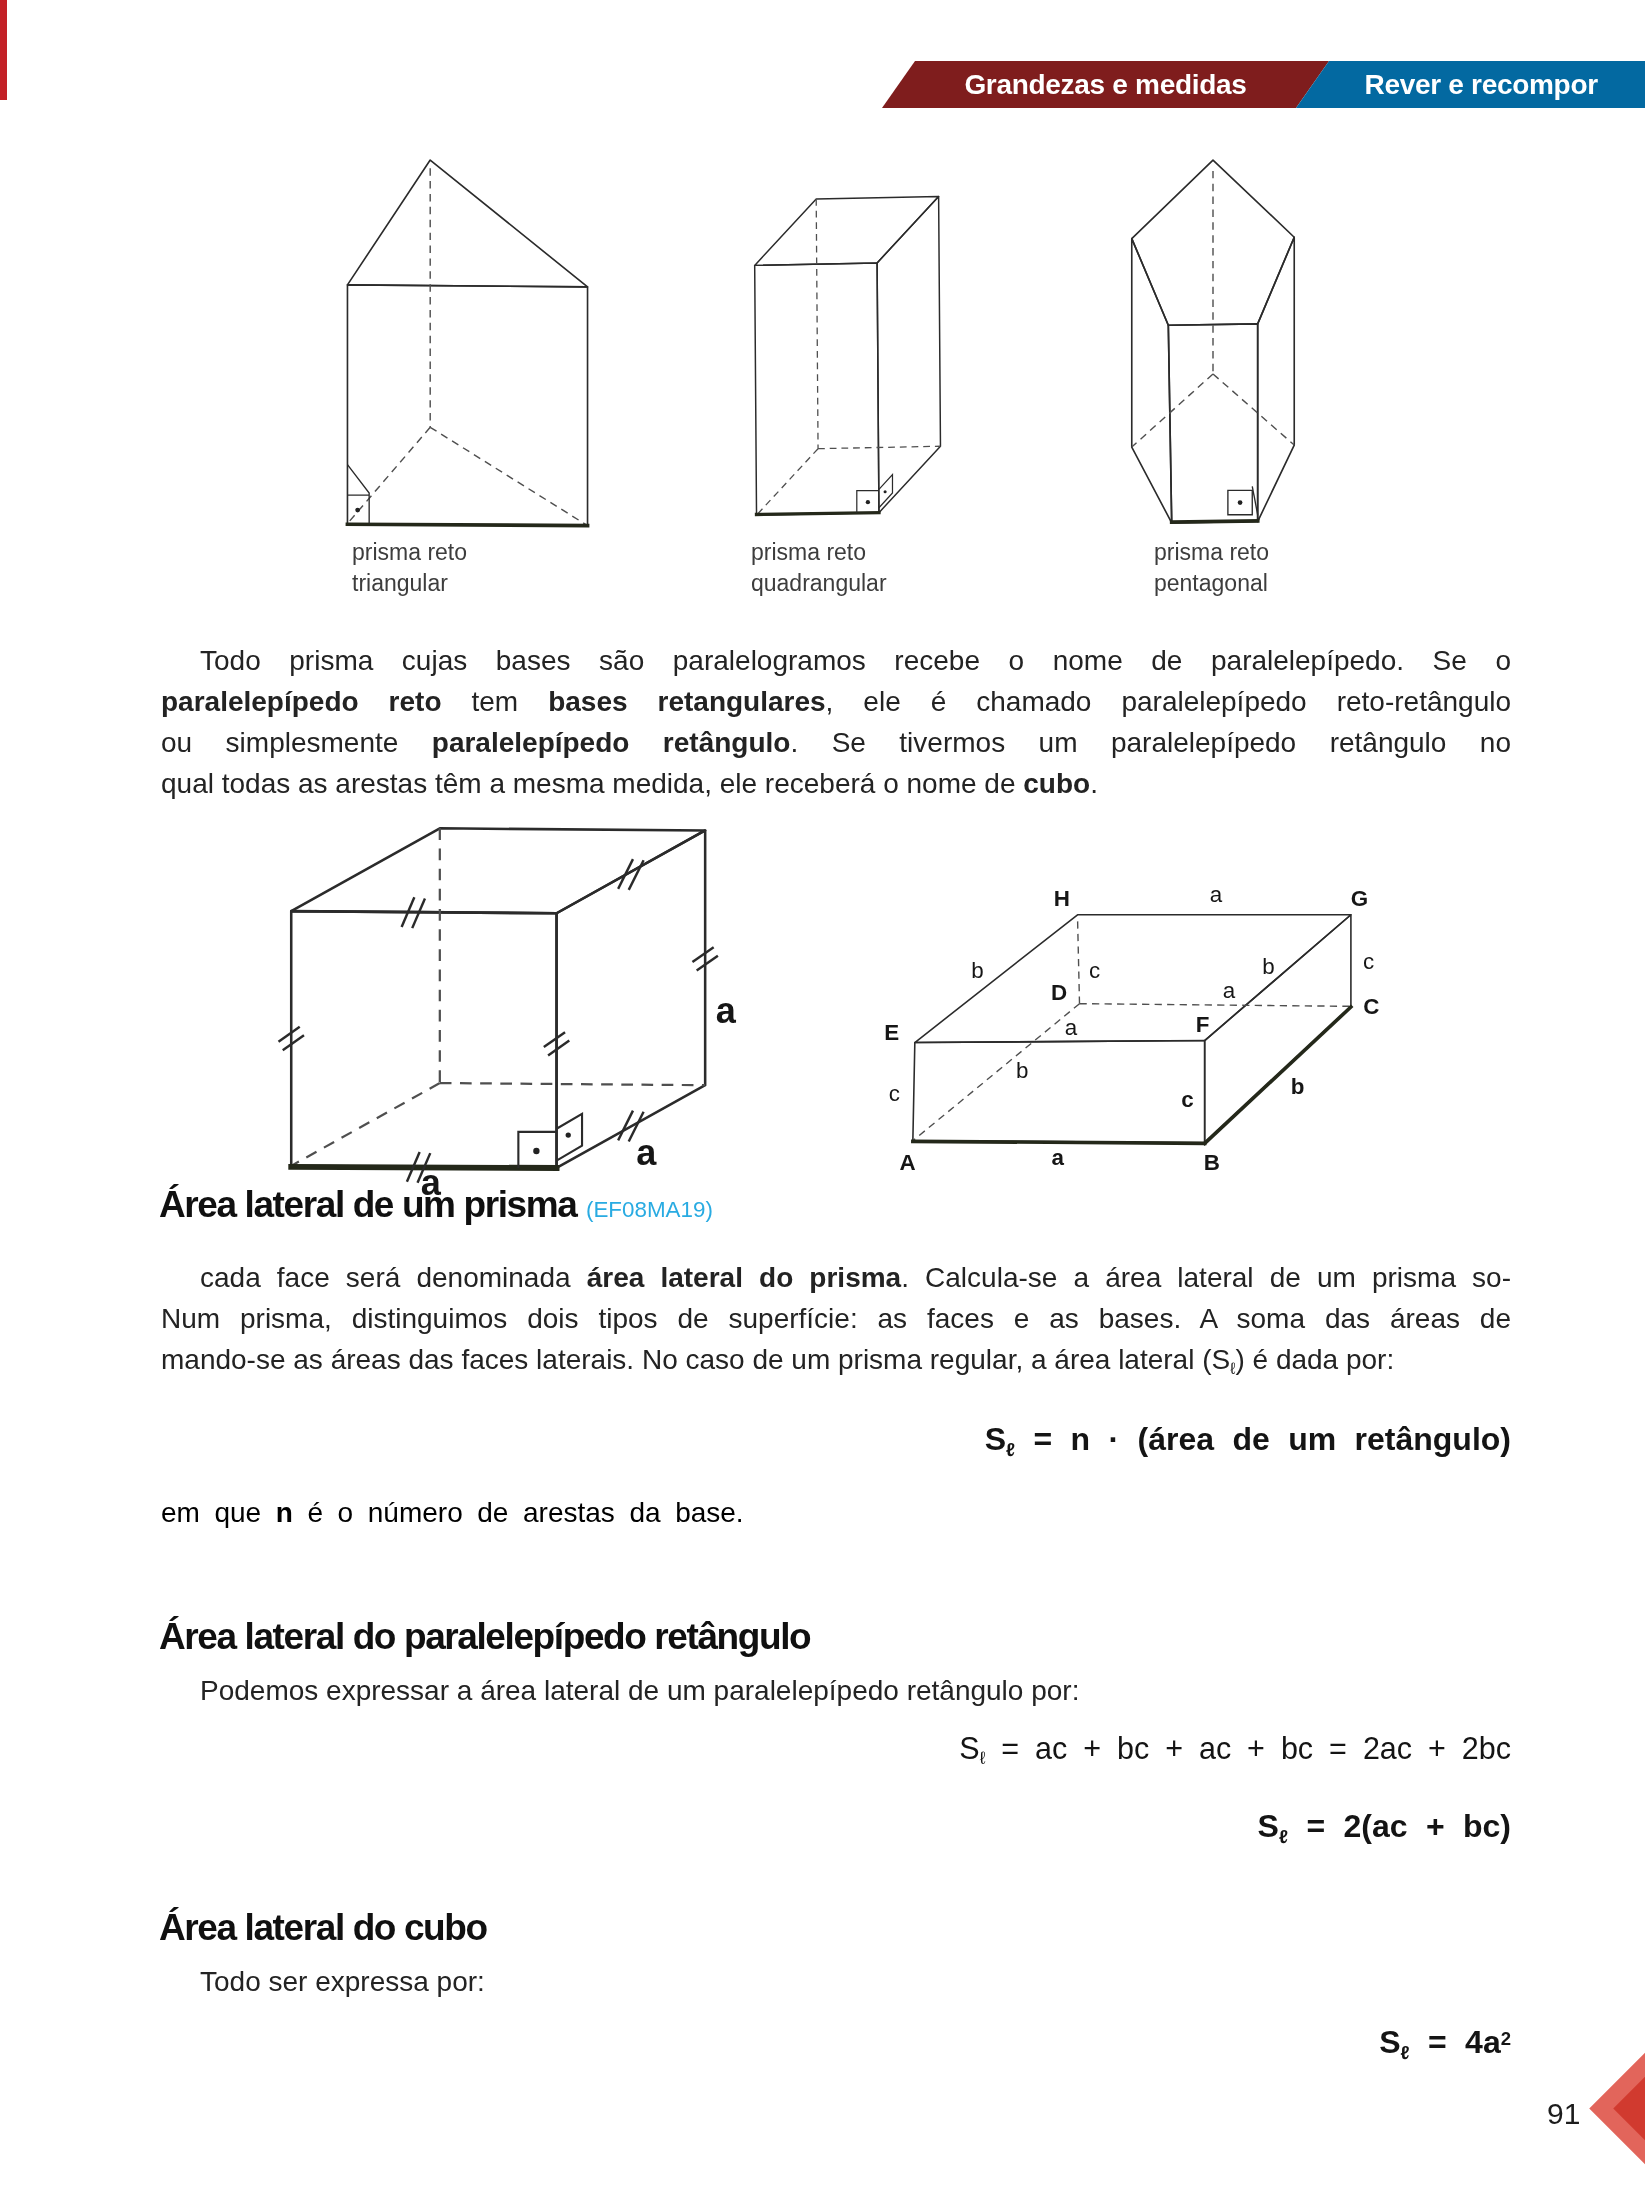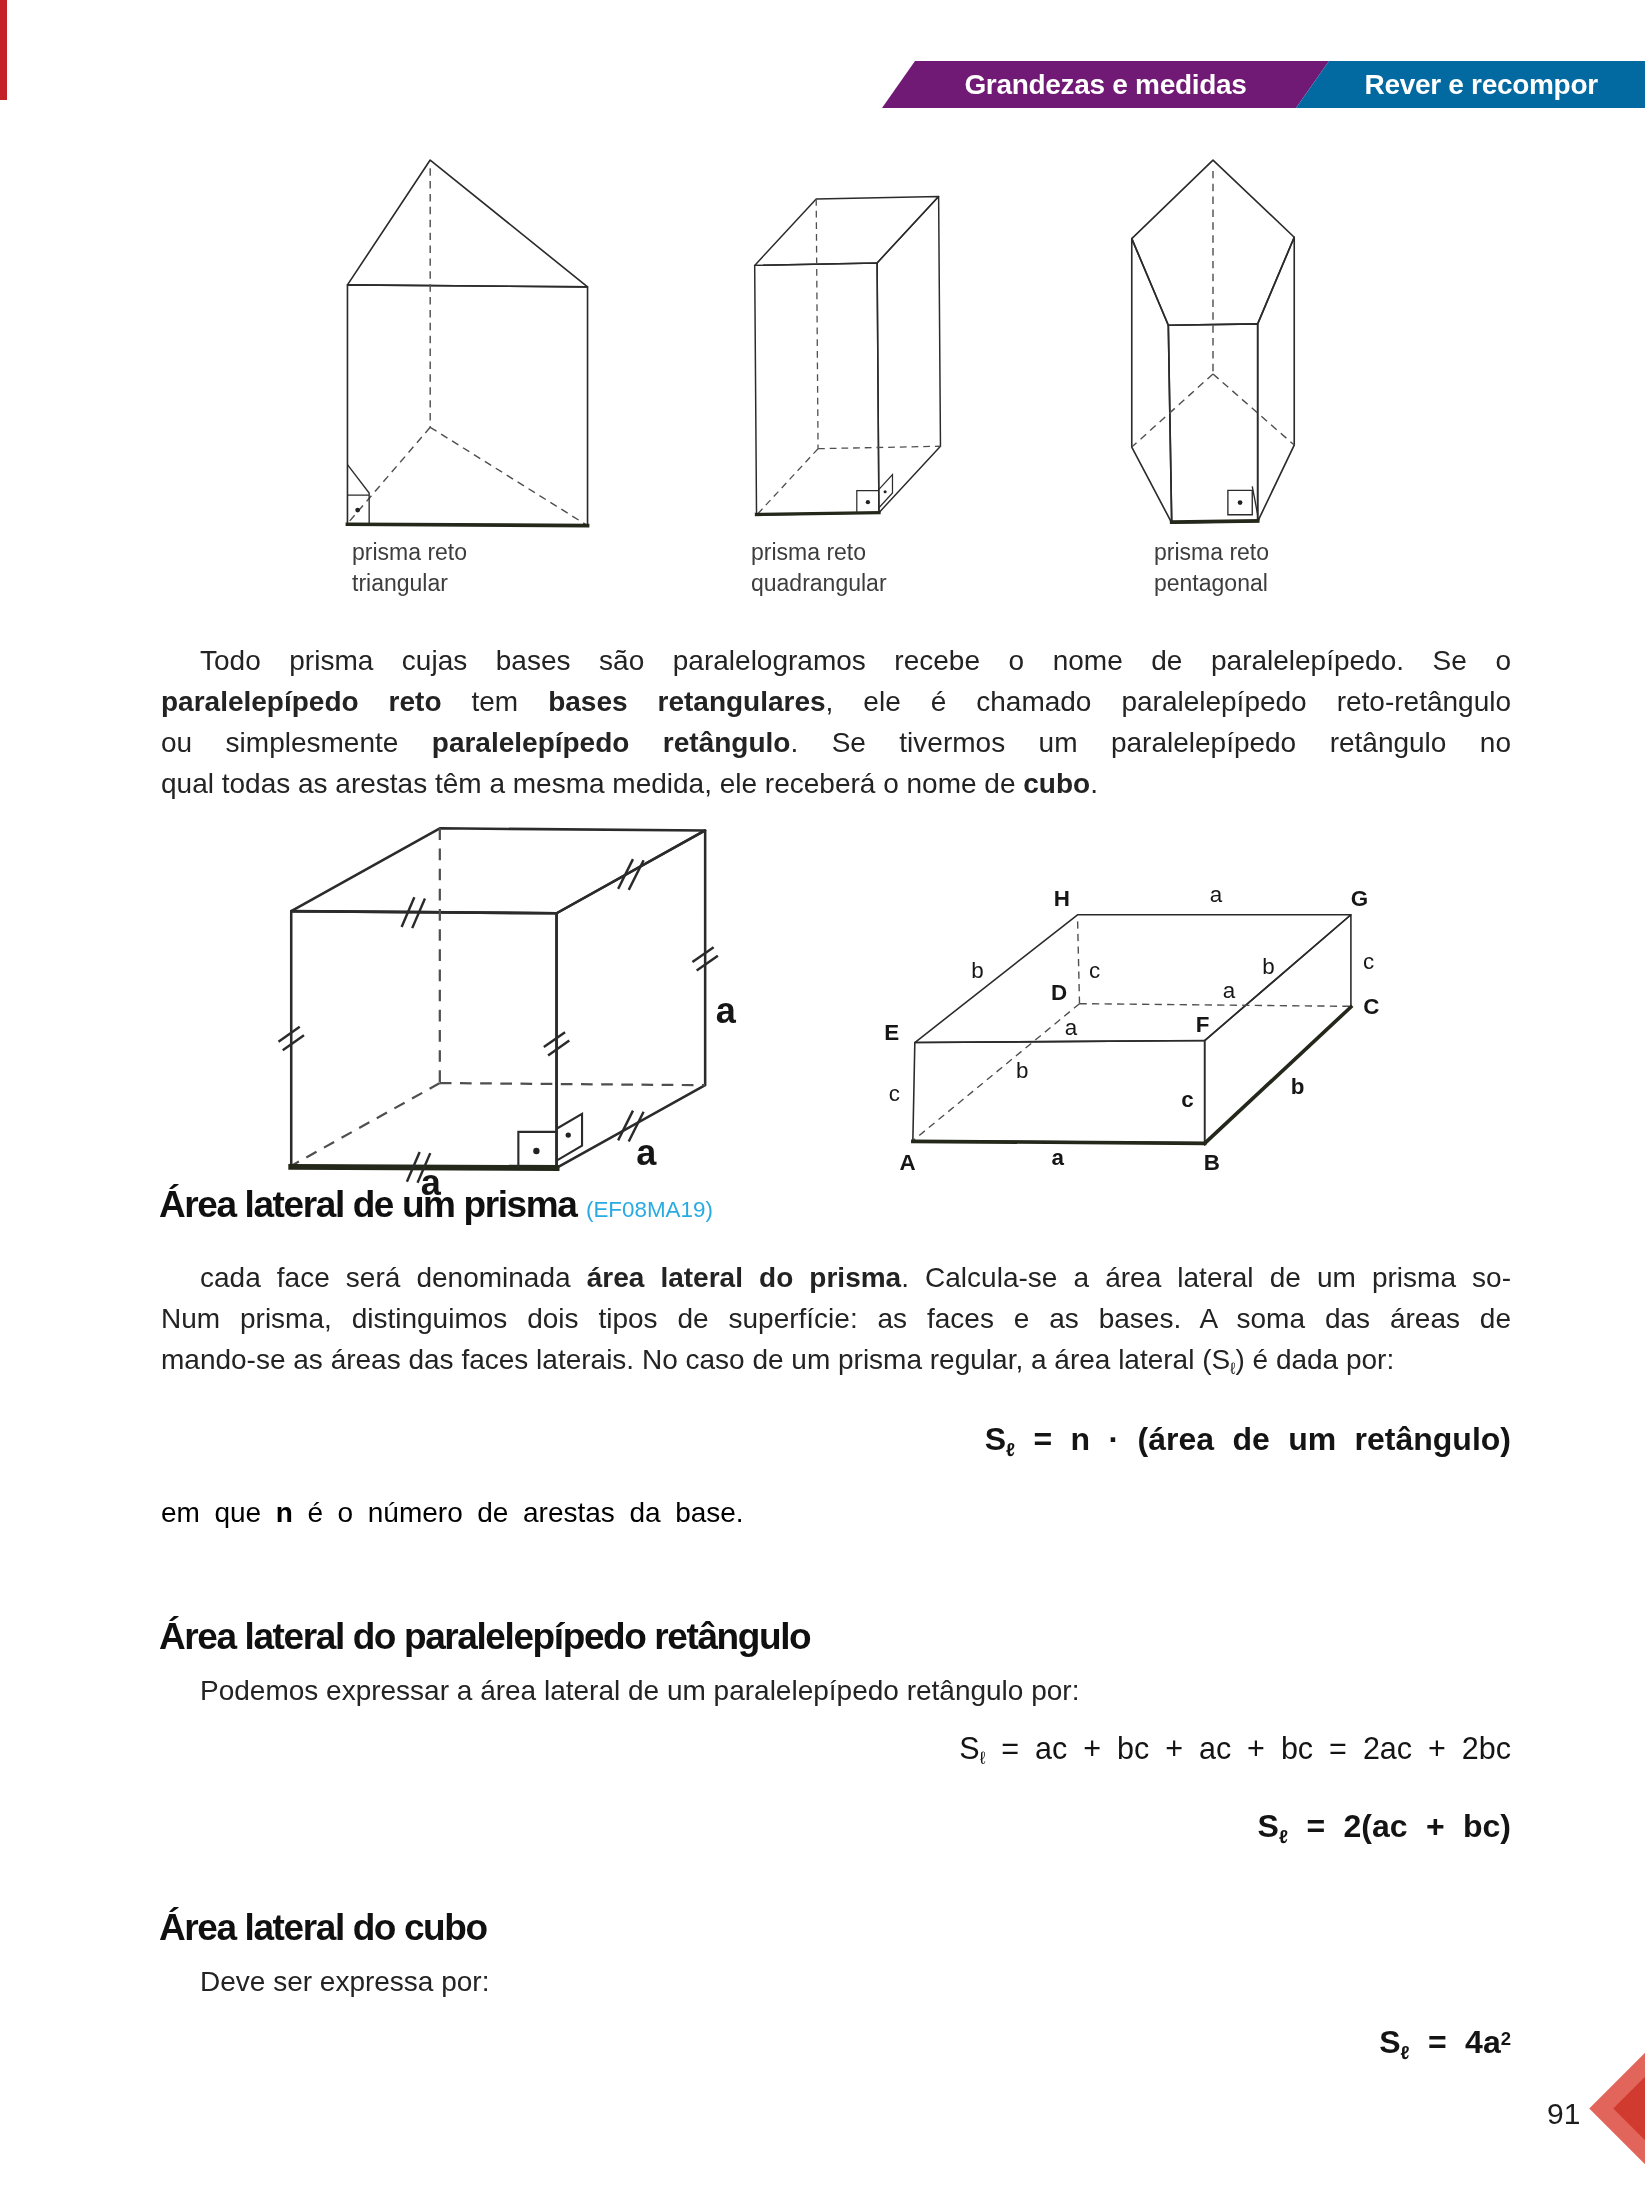--- a/index.html
+++ b/index.html
@@ -42,21 +42,21 @@
   .arrow-inner{position:absolute;width:47px;height:47px;right:-24px;top:2085px;transform:rotate(45deg);}
 </style>
 </head>
 <body>
 
 <div id="page">
 
   <div class="red-strip" style="background:#c32127"></div>
 
   <div class="header">
-    <div class="hdr-seg hdr-blue" style="background:#701a75">
+    <div class="hdr-seg hdr-blue" style="background:#7f1d1d">
       <span>Grandezas e medidas</span>
     </div>
     <div class="hdr-seg hdr-red" style="background:#0369a1">
       <span>Rever e recompor</span>
     </div>
   </div>
 
   <svg class="fig" style="left:342px;top:156px" width="251" height="373" viewBox="0 0 370 550">
     <polygon class="edge" points="130,6 8,190 362,193" fill="#ccd955"></polygon>
     <polygon class="edge" points="8,190 362,193 362,545 8,542" fill="#bfd23f"></polygon>
@@ -204,21 +204,21 @@
 
   <div class="formula" style="top:1731px;word-spacing:7.5px"><span>S</span><sub>ℓ</sub><span> = ac + bc + ac + bc = 2ac + 2bc</span></div>
 
   <div class="formula fbold" style="top:1808px"><span>S</span><sub>ℓ</sub><span> = 2(ac + bc)</span></div>
 
   <div class="h-title" style="top:1907px">
     <span>Área lateral do cubo</span>
   </div>
 
   <div class="plain-line indent" style="top:1966px">
-    <span>Deve ser expressa por:</span>
+    <span>Todo ser expressa por:</span>
   </div>
 
   <div class="formula fbold" style="top:2024px"><span>S</span><sub>ℓ</sub><span> = 4a</span><sup>2</sup></div>
 
   <div class="page-num">91</div>
   <div class="arrow-outer" style="background:#e2655b"></div>
   <div class="arrow-inner" style="background:#d13a2f"></div>
 
 </div>
 

